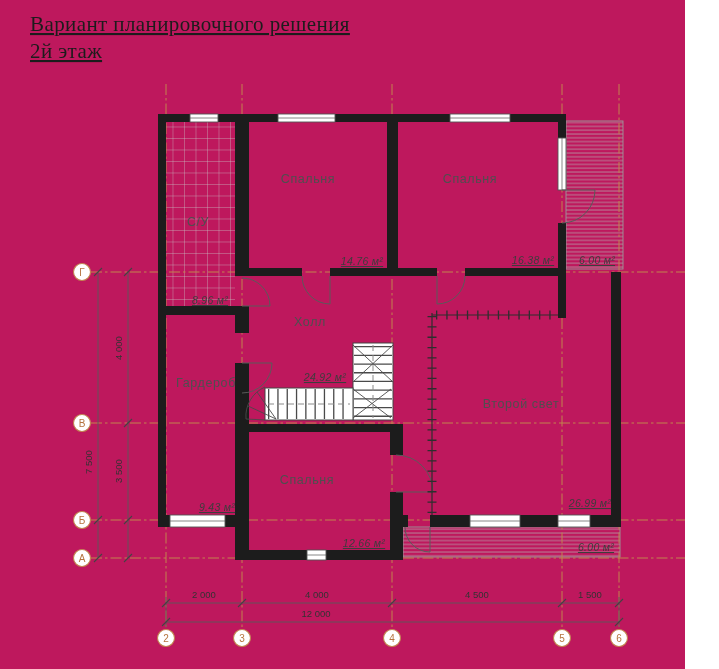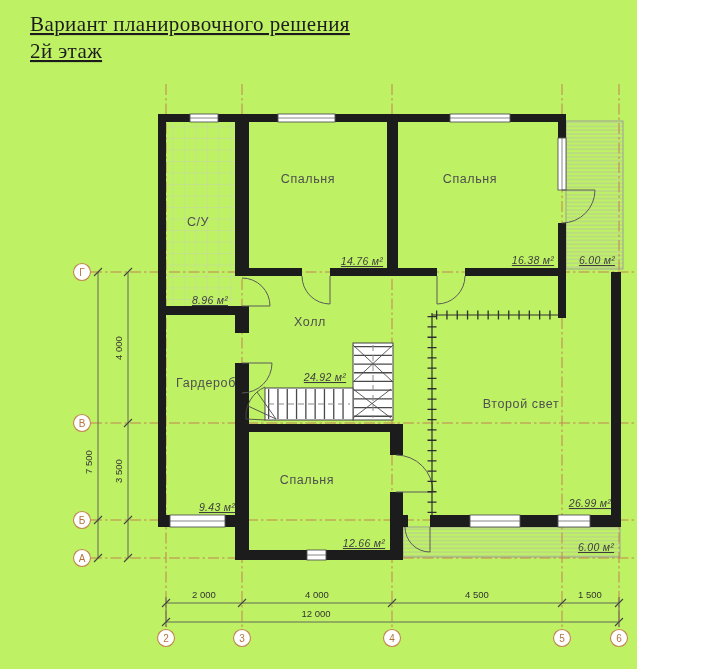--- a/index.html
+++ b/index.html
@@ -1,16 +1,16 @@
 <!DOCTYPE html>
 <html><head>
 <meta charset="utf-8">
 <style>
   html,body{margin:0;padding:0;background:#ffffff;}
-  .page{width:637px;height:669px;position:relative;background:#bef264;overflow:hidden;}
+  .page{width:685px;height:669px;position:relative;background:#be185d;overflow:hidden;}
   svg{display:block;}
   text{font-family:"Liberation Sans","DejaVu Sans",sans-serif;fill:#4a4a4a;}
   .title-text{font-family:"Liberation Serif","DejaVu Serif",serif;font-size:21px;fill:#1c1c1c;text-decoration:underline;letter-spacing:.4px;}
   .room-label{font-size:12.5px;fill:#4f4f4f;letter-spacing:.6px;}
   .area-label{font-size:10.5px;fill:#3d3d3d;text-decoration:underline;font-style:italic;letter-spacing:.3px;}
   .dim-label{font-size:9.5px;fill:#333;}
   .axis-label{font-size:10px;fill:#b5743f;}
   .wall{fill:#1c1c1c;stroke:none;}
   .grid-line{stroke:#c2834f;stroke-width:1;stroke-dasharray:11 3 2.5 3;fill:none;}
   .dim-line{stroke:#5a5a5a;stroke-width:.9;fill:none;}

